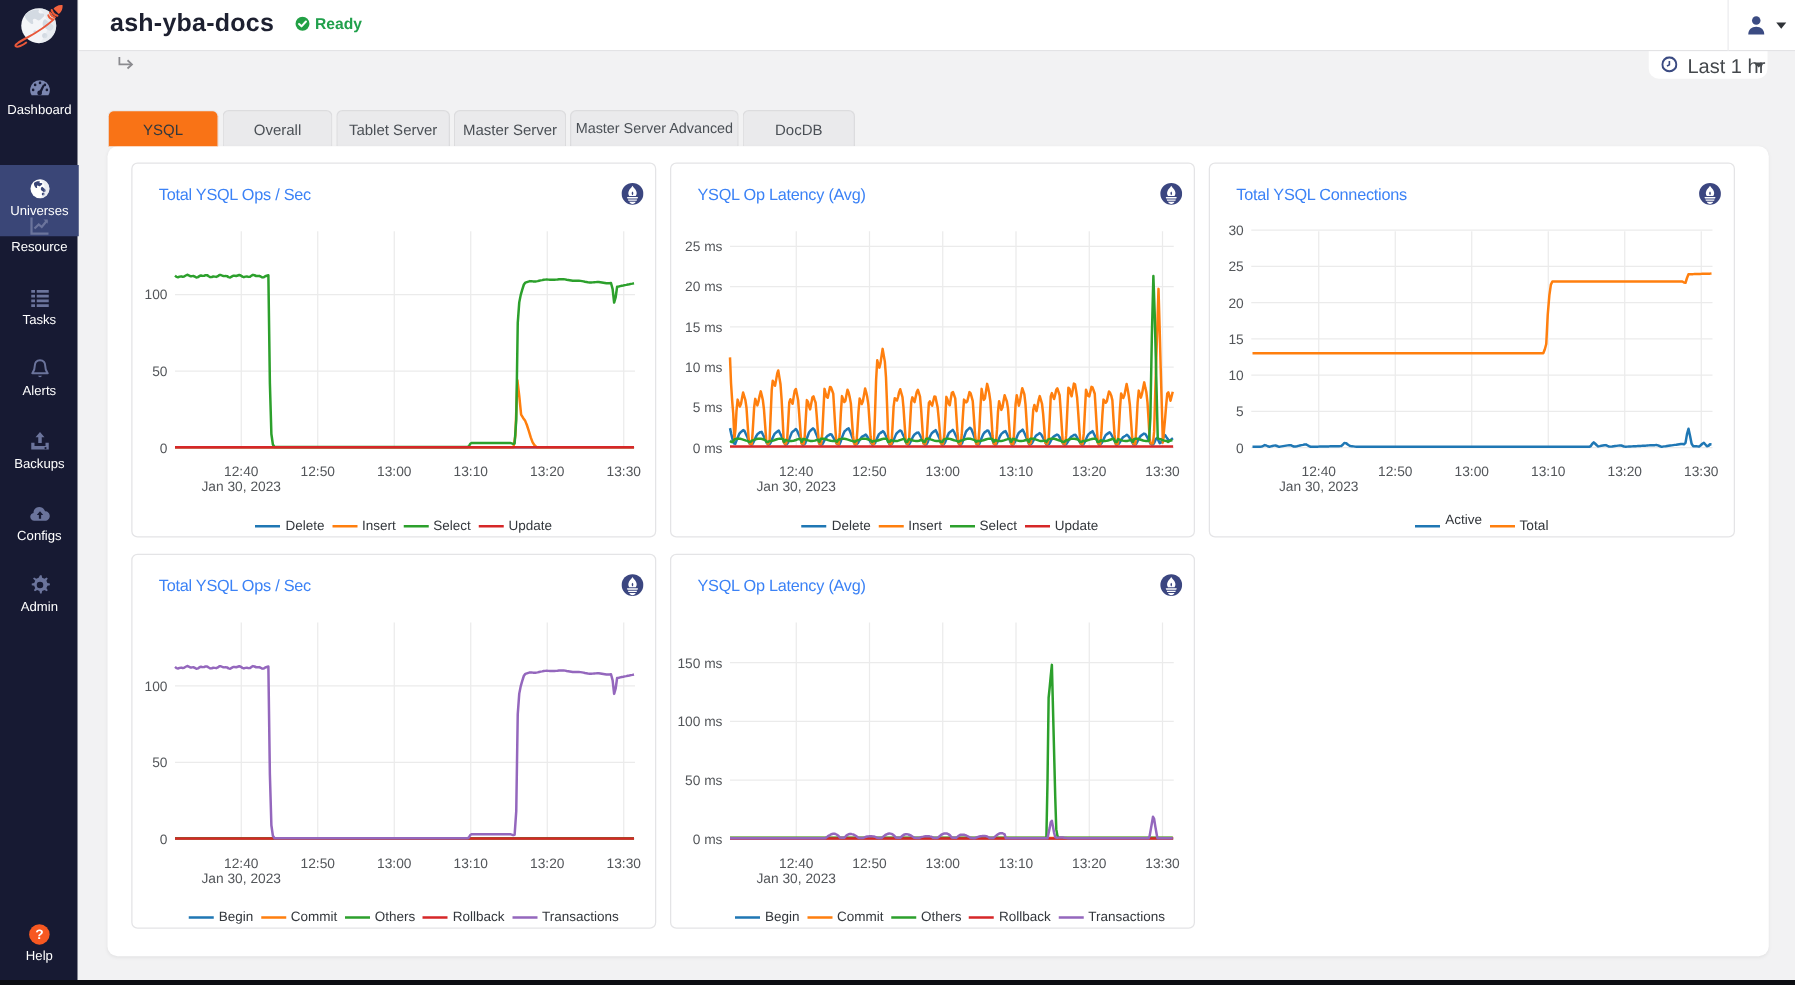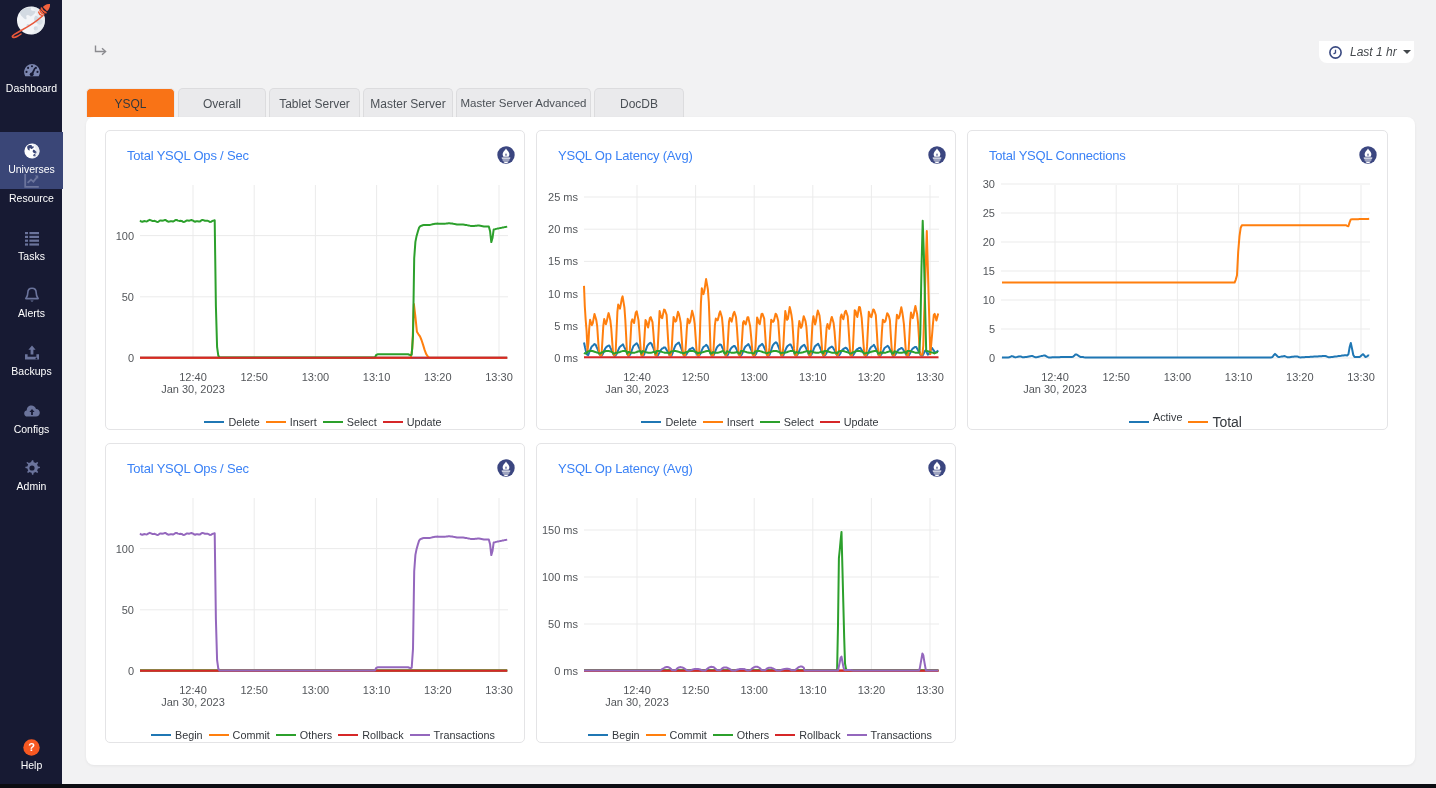--- a/index.html
+++ b/index.html
@@ -21,21 +21,21 @@
 .usericon { position:absolute; left:1334px; top:12px; }
 .usercaret { position:absolute; left:1358px; top:18px; width:0; height:0; border-left:4px solid transparent; border-right:4px solid transparent; border-top:5px solid #2f3338; }
 
 .subnav-arrow { position:absolute; left:93px; top:44px; color:#8b8b8f; font-size:14px; }
 .metricsbox { position:absolute; left:112px; top:41px; height:21px; background:#fff; border-radius:0 0 8px 8px; display:flex; align-items:stretch; overflow:hidden; }
 .metricsbox .mlabel { color:#8f8f93; font-size:11px; width:91px; padding:4px 0 0 9px; }
 .metricsbox .seg { font-size:11.5px; color:#3e4347; text-align:center; padding-top:4px; border-left:1px solid #e7e7e9; }
 .metricsbox .seg.sel { background:#dde4f6; color:#2b59c9; border-left:none; }
 .timebox { position:absolute; left:1319px; top:41px; width:95px; height:22px; background:#fff; border-radius:0 0 8px 8px; }
 .timebox .clock { position:absolute; left:10px; top:4px; }
-.timebox .ttext { position:absolute; left:31px; top:4px; font-size:12px; color:#44484c;font-style:italic; }
+.timebox .ttext { position:absolute; left:31px; top:4px; font-size:16px; color:#44484c; }
 .timebox .tcaret { position:absolute; left:84px; top:9px; width:0; height:0; border-left:4px solid transparent; border-right:4px solid transparent; border-top:4px solid #44484c; }
 
 .tabs { position:absolute; left:86px; top:88px; height:29px; }
 .tab { position:absolute; top:0; height:29px; background:#eaeaec; border:1px solid #dcdcde; border-bottom:none; border-radius:5px 5px 0 0; font-size:12px; color:#4b5056; text-align:center; padding-top:7.5px; white-space:nowrap; }
 .tab.active { background:#f97316; border-color:#e9e9eb; color:#33383d; z-index:3; }
 
 .panel { position:absolute; left:86px; top:117px; width:1329px; height:648px; background:#fff; border-radius:8px; box-shadow:0 1px 3px rgba(0,0,0,0.06); }
 .card { position:absolute; width:420px; height:300px; background:#fff; border:1px solid #e4e4e6; border-radius:5px; }
 .card .ctitle { position:absolute; left:21px; top:17px; font-size:13px; letter-spacing:-0.2px; color:#3b82f6; }
 .card .prom { position:absolute; left:391px; top:15px; }
@@ -142,20 +142,33 @@
       </div>
     <div class="nav-item" style="top:739px">
         <svg width="17" height="17" viewBox="0 0 17 17">
           <circle cx="8.5" cy="8.5" r="8.2" fill="#f75821"></circle>
           <text x="8.5" y="12.4" font-size="11" font-weight="bold" fill="#fff" text-anchor="middle" font-family="Liberation Sans, sans-serif">?</text>
         </svg>
         <span class="lbl">Help</span>
       </div>
   </div>
 
+  <div class="header">
+    <span class="title">ash-yba-docs</span>
+    <span class="ready"><svg width="12" height="12" viewBox="0 0 14 14">
+          <circle cx="7" cy="7" r="6.5" fill="#22a045"></circle>
+          <path d="M3.8 7.2 L6.1 9.4 L10.2 4.9" stroke="#fff" stroke-width="1.9" fill="none" stroke-linecap="round" stroke-linejoin="round"></path>
+        </svg>Ready</span>
+    <div class="usersep"></div>
+    <span class="usericon"><svg width="16" height="16" viewBox="0 0 16 16">
+          <circle cx="8" cy="4.4" r="3.4" fill="#3b4b82"></circle>
+          <path d="M1.6 15.6 C1.6 11.6 4.2 9.3 8 9.3 C11.8 9.3 14.4 11.6 14.4 15.6 Z" fill="#3b4b82"></path>
+        </svg></span>
+    <span class="usercaret"></span>
+  </div>
 
   <span class="subnav-arrow"><svg width="15" height="12" viewBox="0 0 15 12">
         <path d="M2.5 0.5 V6.5 H12" stroke="#8b8b8f" stroke-width="1.4" fill="none"></path>
         <path d="M9 3.2 L12.6 6.5 L9 9.8" stroke="#8b8b8f" stroke-width="1.4" fill="none"></path>
       </svg></span>
   <div class="timebox">
     <span class="clock"><svg width="13" height="13" viewBox="0 0 16 16">
           <circle cx="8" cy="8" r="6.9" fill="none" stroke="#3b4b82" stroke-width="2"></circle>
           <path d="M8 4.6 V8.4 L5.6 9.7" stroke="#3b4b82" stroke-width="1.6" fill="none"></path>
         </svg></span>
@@ -316,21 +329,21 @@
           <line x1="33" y1="53.0" x2="402" y2="53.0" stroke="#ebebeb" stroke-width="1"></line>
           <text x="27" y="57.0" font-size="11" fill="#53565a" text-anchor="end">30</text>
           <polyline points="34.0,226.4 35.2,226.4 36.4,226.4 37.7,226.4 38.9,226.4 40.1,226.4 41.3,226.3 42.6,225.7 43.8,225.1 45.0,225.4 46.2,226.0 47.5,226.4 48.7,226.1 49.9,225.8 51.1,225.5 52.4,225.4 53.6,225.8 54.8,226.3 56.0,226.3 57.3,226.1 58.5,225.9 59.7,225.7 60.9,225.5 62.2,225.3 63.4,225.1 64.6,225.1 65.8,225.7 67.0,226.2 68.3,226.2 69.5,226.0 70.7,225.7 71.9,225.4 73.2,225.1 74.4,224.9 75.6,224.6 76.8,224.5 78.1,225.2 79.3,225.9 80.5,226.4 81.7,226.4 83.0,226.4 84.2,226.3 85.4,226.3 86.6,226.3 87.9,226.2 89.1,226.2 90.3,226.2 91.5,226.2 92.8,226.1 94.0,226.1 95.2,226.1 96.4,226.0 97.6,226.0 98.9,226.0 100.1,226.0 101.3,225.9 102.5,225.9 103.8,225.9 105.0,225.8 106.2,224.8 107.4,223.4 108.7,223.5 109.9,224.3 111.1,225.2 112.3,225.9 113.6,226.0 114.8,226.1 116.0,226.3 117.2,226.4 118.5,226.4 119.7,226.4 120.9,226.4 122.1,226.4 123.4,226.4 124.6,226.4 125.8,226.4 127.0,226.4 128.2,226.4 129.5,226.4 130.7,226.4 131.9,226.4 133.1,226.4 134.4,226.4 135.6,226.4 136.8,226.4 138.0,226.4 139.3,226.4 140.5,226.4 141.7,226.4 142.9,226.4 144.2,226.4 145.4,226.4 146.6,226.4 147.8,226.4 149.1,226.4 150.3,226.4 151.5,226.4 152.7,226.4 154.0,226.4 155.2,226.4 156.4,226.4 157.6,226.4 158.8,226.4 160.1,226.4 161.3,226.4 162.5,226.4 163.7,226.4 165.0,226.4 166.2,226.4 167.4,226.4 168.6,226.4 169.9,226.4 171.1,226.4 172.3,226.4 173.5,226.4 174.8,226.4 176.0,226.4 177.2,226.4 178.4,226.4 179.7,226.4 180.9,226.4 182.1,226.4 183.3,226.4 184.6,226.4 185.8,226.4 187.0,226.4 188.2,226.4 189.4,226.4 190.7,226.4 191.9,226.4 193.1,226.4 194.3,226.4 195.6,226.4 196.8,226.4 198.0,226.4 199.2,226.4 200.5,226.4 201.7,226.4 202.9,226.4 204.1,226.4 205.4,226.4 206.6,226.4 207.8,226.4 209.0,226.4 210.3,226.4 211.5,226.4 212.7,226.4 213.9,226.4 215.2,226.4 216.4,226.4 217.6,226.4 218.8,226.4 220.0,226.4 221.3,226.4 222.5,226.4 223.7,226.4 224.9,226.4 226.2,226.4 227.4,226.4 228.6,226.4 229.8,226.4 231.1,226.4 232.3,226.4 233.5,226.4 234.7,226.4 236.0,226.4 237.2,226.4 238.4,226.4 239.6,226.4 240.9,226.4 242.1,226.4 243.3,226.4 244.5,226.4 245.8,226.4 247.0,226.4 248.2,226.4 249.4,226.4 250.6,226.4 251.9,226.4 253.1,226.4 254.3,226.4 255.5,226.4 256.8,226.4 258.0,226.4 259.2,226.4 260.4,226.4 261.7,226.4 262.9,226.4 264.1,226.4 265.3,226.4 266.6,226.4 267.8,226.4 269.0,226.4 270.2,226.4 271.5,226.4 272.7,226.4 273.9,226.4 275.1,226.4 276.4,226.4 277.6,226.4 278.8,226.4 280.0,226.4 281.2,226.4 282.5,226.4 283.7,226.4 284.9,226.4 286.1,226.4 287.4,226.4 288.6,226.4 289.8,226.4 291.0,226.4 292.3,226.4 293.5,226.4 294.7,226.4 295.9,226.4 297.2,226.4 298.4,226.4 299.6,226.4 300.8,226.4 302.1,226.4 303.3,226.4 304.5,226.0 305.7,224.2 307.0,222.9 308.2,224.0 309.4,225.2 310.6,226.1 311.8,225.9 313.1,225.6 314.3,225.4 315.5,225.2 316.7,225.1 318.0,225.7 319.2,226.2 320.4,226.3 321.6,226.2 322.9,226.0 324.1,225.8 325.3,225.7 326.5,225.5 327.8,225.4 329.0,225.4 330.2,225.8 331.4,226.3 332.7,226.4 333.9,226.3 335.1,226.2 336.3,226.2 337.6,226.1 338.8,226.0 340.0,225.9 341.2,225.9 342.4,225.8 343.7,225.7 344.9,225.7 346.1,225.6 347.3,225.5 348.6,225.5 349.8,225.4 351.0,225.3 352.2,225.2 353.5,225.2 354.7,225.1 355.9,225.1 357.1,225.0 358.4,225.3 359.6,225.8 360.8,226.3 362.0,226.3 363.3,226.1 364.5,226.0 365.7,225.8 366.9,225.6 368.2,225.4 369.4,225.3 370.6,225.1 371.8,224.9 373.0,224.8 374.3,224.6 375.5,224.4 376.7,224.2 377.9,224.2 379.2,224.4 380.4,223.3 381.6,216.3 382.8,212.0 384.1,218.0 385.3,224.0 386.5,225.9 387.7,225.9 389.0,226.0 390.2,226.1 391.4,226.1 392.6,225.2 393.9,224.0 395.1,223.2 396.3,224.6 397.5,226.0 398.8,225.6 400.0,224.4 401.2,224.6" fill="none" stroke="#1f77b4" stroke-width="2" stroke-linejoin="round"></polyline>
           <polyline points="34.0,151.6 35.2,151.6 36.4,151.6 37.7,151.6 38.9,151.6 40.1,151.6 41.3,151.6 42.6,151.6 43.8,151.6 45.0,151.6 46.2,151.6 47.5,151.6 48.7,151.6 49.9,151.6 51.1,151.6 52.4,151.6 53.6,151.6 54.8,151.6 56.0,151.6 57.3,151.6 58.5,151.6 59.7,151.6 60.9,151.6 62.2,151.6 63.4,151.6 64.6,151.6 65.8,151.6 67.0,151.6 68.3,151.6 69.5,151.6 70.7,151.6 71.9,151.6 73.2,151.6 74.4,151.6 75.6,151.6 76.8,151.6 78.1,151.6 79.3,151.6 80.5,151.6 81.7,151.6 83.0,151.6 84.2,151.6 85.4,151.6 86.6,151.6 87.9,151.6 89.1,151.6 90.3,151.6 91.5,151.6 92.8,151.6 94.0,151.6 95.2,151.6 96.4,151.6 97.6,151.6 98.9,151.6 100.1,151.6 101.3,151.6 102.5,151.6 103.8,151.6 105.0,151.6 106.2,151.6 107.4,151.6 108.7,151.6 109.9,151.6 111.1,151.6 112.3,151.6 113.6,151.6 114.8,151.6 116.0,151.6 117.2,151.6 118.5,151.6 119.7,151.6 120.9,151.6 122.1,151.6 123.4,151.6 124.6,151.6 125.8,151.6 127.0,151.6 128.2,151.6 129.5,151.6 130.7,151.6 131.9,151.6 133.1,151.6 134.4,151.6 135.6,151.6 136.8,151.6 138.0,151.6 139.3,151.6 140.5,151.6 141.7,151.6 142.9,151.6 144.2,151.6 145.4,151.6 146.6,151.6 147.8,151.6 149.1,151.6 150.3,151.6 151.5,151.6 152.7,151.6 154.0,151.6 155.2,151.6 156.4,151.6 157.6,151.6 158.8,151.6 160.1,151.6 161.3,151.6 162.5,151.6 163.7,151.6 165.0,151.6 166.2,151.6 167.4,151.6 168.6,151.6 169.9,151.6 171.1,151.6 172.3,151.6 173.5,151.6 174.8,151.6 176.0,151.6 177.2,151.6 178.4,151.6 179.7,151.6 180.9,151.6 182.1,151.6 183.3,151.6 184.6,151.6 185.8,151.6 187.0,151.6 188.2,151.6 189.4,151.6 190.7,151.6 191.9,151.6 193.1,151.6 194.3,151.6 195.6,151.6 196.8,151.6 198.0,151.6 199.2,151.6 200.5,151.6 201.7,151.6 202.9,151.6 204.1,151.6 205.4,151.6 206.6,151.6 207.8,151.6 209.0,151.6 210.3,151.6 211.5,151.6 212.7,151.6 213.9,151.6 215.2,151.6 216.4,151.6 217.6,151.6 218.8,151.6 220.0,151.6 221.3,151.6 222.5,151.6 223.7,151.6 224.9,151.6 226.2,151.6 227.4,151.6 228.6,151.6 229.8,151.6 231.1,151.6 232.3,151.6 233.5,151.6 234.7,151.6 236.0,151.6 237.2,151.6 238.4,151.6 239.6,151.6 240.9,151.6 242.1,151.6 243.3,151.6 244.5,151.6 245.8,151.6 247.0,151.6 248.2,151.6 249.4,151.6 250.6,151.6 251.9,151.6 253.1,151.6 254.3,151.6 255.5,151.6 256.8,151.6 258.0,151.6 259.2,151.6 260.4,151.6 261.7,151.6 262.9,151.6 264.1,151.6 265.3,151.6 266.6,151.6 267.8,148.6 269.0,144.2 270.2,120.6 271.5,105.1 272.7,96.7 273.9,94.2 275.1,94.2 276.4,94.2 277.6,94.2 278.8,94.2 280.0,94.2 281.2,94.2 282.5,94.2 283.7,94.2 284.9,94.2 286.1,94.2 287.4,94.2 288.6,94.2 289.8,94.2 291.0,94.2 292.3,94.2 293.5,94.2 294.7,94.2 295.9,94.2 297.2,94.2 298.4,94.2 299.6,94.2 300.8,94.2 302.1,94.2 303.3,94.2 304.5,94.2 305.7,94.2 307.0,94.2 308.2,94.2 309.4,94.2 310.6,94.2 311.8,94.2 313.1,94.2 314.3,94.2 315.5,94.2 316.7,94.2 318.0,94.2 319.2,94.2 320.4,94.2 321.6,94.2 322.9,94.2 324.1,94.2 325.3,94.2 326.5,94.2 327.8,94.2 329.0,94.2 330.2,94.2 331.4,94.2 332.7,94.2 333.9,94.2 335.1,94.2 336.3,94.2 337.6,94.2 338.8,94.2 340.0,94.2 341.2,94.2 342.4,94.2 343.7,94.2 344.9,94.2 346.1,94.2 347.3,94.2 348.6,94.2 349.8,94.2 351.0,94.2 352.2,94.2 353.5,94.2 354.7,94.2 355.9,94.2 357.1,94.2 358.4,94.2 359.6,94.2 360.8,94.2 362.0,94.2 363.3,94.2 364.5,94.2 365.7,94.2 366.9,94.2 368.2,94.2 369.4,94.2 370.6,94.2 371.8,94.2 373.0,94.2 374.3,94.2 375.5,94.2 376.7,94.2 377.9,94.2 379.2,95.0 380.4,95.2 381.6,91.4 382.8,88.4 384.1,88.3 385.3,88.3 386.5,88.3 387.7,88.2 389.0,88.2 390.2,88.2 391.4,88.1 392.6,88.1 393.9,88.0 395.1,88.0 396.3,88.0 397.5,87.9 398.8,87.9 400.0,87.9 401.2,87.8" fill="none" stroke="#ff7f0e" stroke-width="2" stroke-linejoin="round"></polyline>
         </svg>
         <div style="position:absolute;left:8px;top:278px;width:100%;text-align:center;white-space:nowrap;"><span style="display:inline-flex;align-items:flex-end;margin:0 3px;">
             <span style="width:20px;height:2.5px;background:#1f77b4;margin-right:4px;"></span>
             <span style="font-size:10.8px;color:#33373c;">Active</span>
           </span><span style="display:inline-flex;align-items:center;margin:0 3px;">
             <span style="width:20px;height:2.5px;background:#ff7f0e;margin-right:4px;"></span>
-            <span style="font-size:14px;color:#33373c;">Total</span>
+            <span style="font-size:11px;color:#33373c;">Total</span>
           </span></div>
     </div>
     <div class="card" style="left:19px;top:326px">
       <div class="ctitle">Total YSQL Ops / Sec</div>
       <div class="prom"><svg width="18" height="18" viewBox="0 0 18 18">
             <circle cx="9" cy="9" r="8.7" fill="#3b4680"></circle>
             <path d="M9 2.6 C8.1 4.4 6.5 5.3 5.9 7.1 C5.4 8.5 5.7 9.8 6.4 10.7 L11.6 10.7 C12.3 9.8 12.6 8.5 12.1 7.1 C11.5 5.3 9.9 4.4 9 2.6 Z" fill="#fff"></path>
             <path d="M9 7.2 C8.1 8.0 8.2 9.4 9 10.2 C9.8 9.4 9.9 8.0 9 7.2 Z" fill="#3b4680"></path>
             <path d="M4.6 11.6 L13.4 11.6 L13.05 12.7 L4.95 12.7 Z" fill="#fff"></path>
             <path d="M5.4 13.6 L12.6 13.6 L12.3 14.55 L5.7 14.55 Z" fill="#fff"></path>

